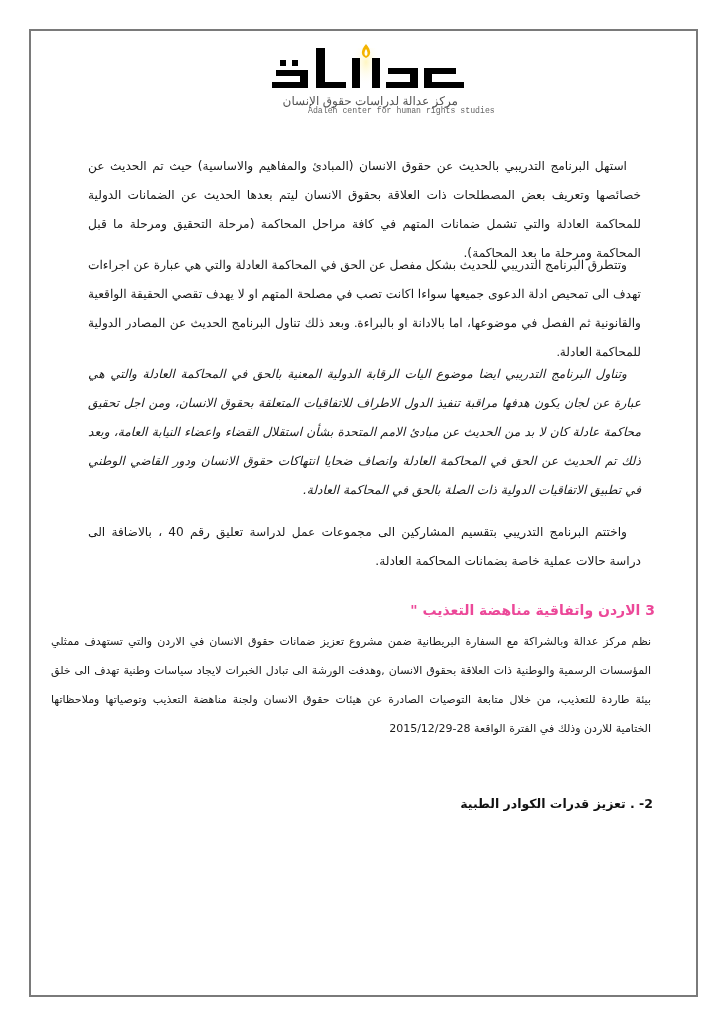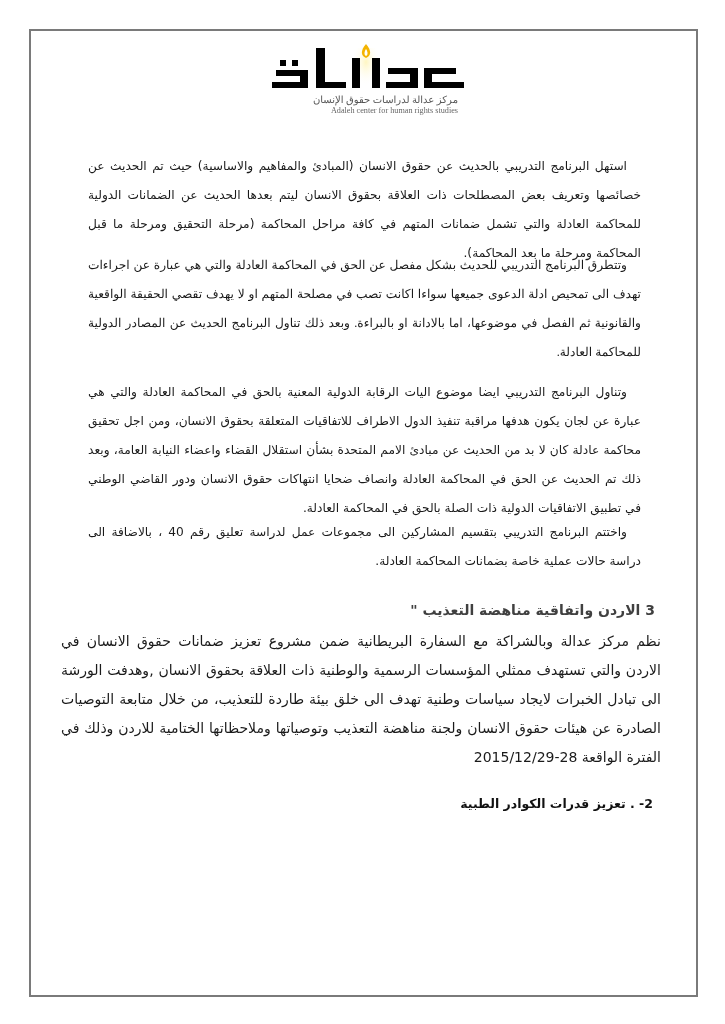--- a/index.html
+++ b/index.html
@@ -5,35 +5,35 @@
   html, body { margin: 0; padding: 0; background: #ffffff; }
   body { width: 725px; height: 1024px; position: relative; overflow: hidden; font-family: "DejaVu Sans", sans-serif; }
   .page-frame {
     position: absolute; left: 29px; top: 29px; width: 665px; height: 964px;
     border: 2px solid #7a7a7a; box-sizing: content-box;
   }
   .logo { position: absolute; left: 268px; top: 42px; width: 200px; height: 78px; }
   .logo svg { position: absolute; left: 0; top: 0; }
   .logo-ar {
     position: absolute; left: 40px; top: 52px; width: 150px; text-align: right;
-    font-size: 10px; color: #555; direction: rtl; white-space: nowrap; letter-spacing: 0px;
-    font-family: Liberation Serif, serif;
+    font-size: 12px; color: #555; direction: rtl; white-space: nowrap; letter-spacing: 0px;
+    font-family: Liberation Sans, sans-serif;
   }
   .logo-en {
     position: absolute; left: 40px; top: 64px; width: 150px; text-align: right;
-    font-size: 8.2px; color: #666; white-space: nowrap; font-family: Liberation Serif, serif;
+    font-size: 8.2px; color: #666; white-space: nowrap; font-family: Liberation Mono, monospace;
   }
   .para { position: absolute; right: 78px; width: 565px; line-height: 29px; direction: rtl; text-align: justify; text-align-last: right; font-size: 12.2px; color: #1a1a1a; font-family: "DejaVu Sans", sans-serif; }
   .para p { margin: 6px; }
   .indent { text-indent: 14px; }
   .heading3 {
     position: absolute; right: 70px; top: 602px; direction: rtl; font-size: 14px; font-weight: bold;
-    color: #404040; font-family: "DejaVu Sans", sans-serif; white-space: nowrap;
+    color: #ec4899; font-family: "DejaVu Sans", sans-serif; white-space: nowrap;
   }
-  .sec3 { position: absolute; right: 64px; width: 600px; top: 627px; line-height: 29px; direction: rtl; text-align: justify; text-align-last: right; font-size: 14px; color: #1a1a1a; font-family: "DejaVu Sans", sans-serif; }
+  .sec3 { position: absolute; right: 74px; width: 600px; top: 627px; line-height: 29px; direction: rtl; text-align: justify; text-align-last: right; font-size: 11px; color: #1a1a1a; font-family: "DejaVu Sans", sans-serif; }
   .sec3 p { margin: 0; }
   .heading4 {
     position: absolute; right: 72px; top: 796px; direction: rtl; font-size: 12.5px; font-weight: bold;
     color: #111; font-family: "DejaVu Sans", sans-serif; white-space: nowrap;
   }
 </style>
 </head>
 <body>
 
 <div class="page-frame"></div>
@@ -71,21 +71,21 @@
 </div>
 
 <div class="para indent" style="top:146px;">
   <p>استهل البرنامج التدريبي بالحديث عن حقوق الانسان (المبادئ والمفاهيم والاساسية) حيث تم الحديث عن خصائصها وتعريف بعض المصطلحات ذات العلاقة بحقوق الانسان ليتم بعدها الحديث عن الضمانات الدولية للمحاكمة العادلة والتي تشمل ضمانات المتهم في كافة مراحل المحاكمة (مرحلة التحقيق ومرحلة ما قبل المحاكمة ومرحلة ما بعد المحاكمة).</p>
 </div>
 
 <div class="para indent" style="top:245px;font-family:Liberation Serif, serif;">
   <p>وتتطرق البرنامج التدريبي للحديث بشكل مفصل عن الحق في المحاكمة العادلة والتي هي عبارة عن اجراءات تهدف الى تمحيص ادلة الدعوى جميعها سواءا اكانت تصب في مصلحة المتهم او لا يهدف تقصي الحقيقة الواقعية والقانونية ثم الفصل في موضوعها، اما بالادانة او بالبراءة. وبعد ذلك تناول البرنامج الحديث عن المصادر الدولية للمحاكمة العادلة.</p>
 </div>
 
-<div class="para indent" style="top:372px;">
+<div class="para indent" style="top:354px;font-style:italic;">
   <p>وتناول البرنامج التدريبي ايضا موضوع اليات الرقابة الدولية المعنية بالحق في المحاكمة العادلة والتي هي عبارة عن لجان يكون هدفها مراقبة تنفيذ الدول الاطراف للاتفاقيات المتعلقة بحقوق الانسان، ومن اجل تحقيق محاكمة عادلة كان لا بد من الحديث عن مبادئ الامم المتحدة بشأن استقلال القضاء واعضاء النيابة العامة، وبعد ذلك تم الحديث عن الحق في المحاكمة العادلة وانصاف ضحايا انتهاكات حقوق الانسان ودور القاضي الوطني في تطبيق الاتفاقيات الدولية ذات الصلة بالحق في المحاكمة العادلة.</p>
 </div>
 
 <div class="para indent" style="top:512px;">
   <p>واختتم البرنامج التدريبي بتقسيم المشاركين الى مجموعات عمل لدراسة تعليق رقم 40 ، بالاضافة الى دراسة حالات عملية خاصة بضمانات المحاكمة العادلة.</p>
 </div>
 
 <div class="heading3">3 الاردن واتفاقية مناهضة التعذيب "</div>
 
 <div class="sec3">

